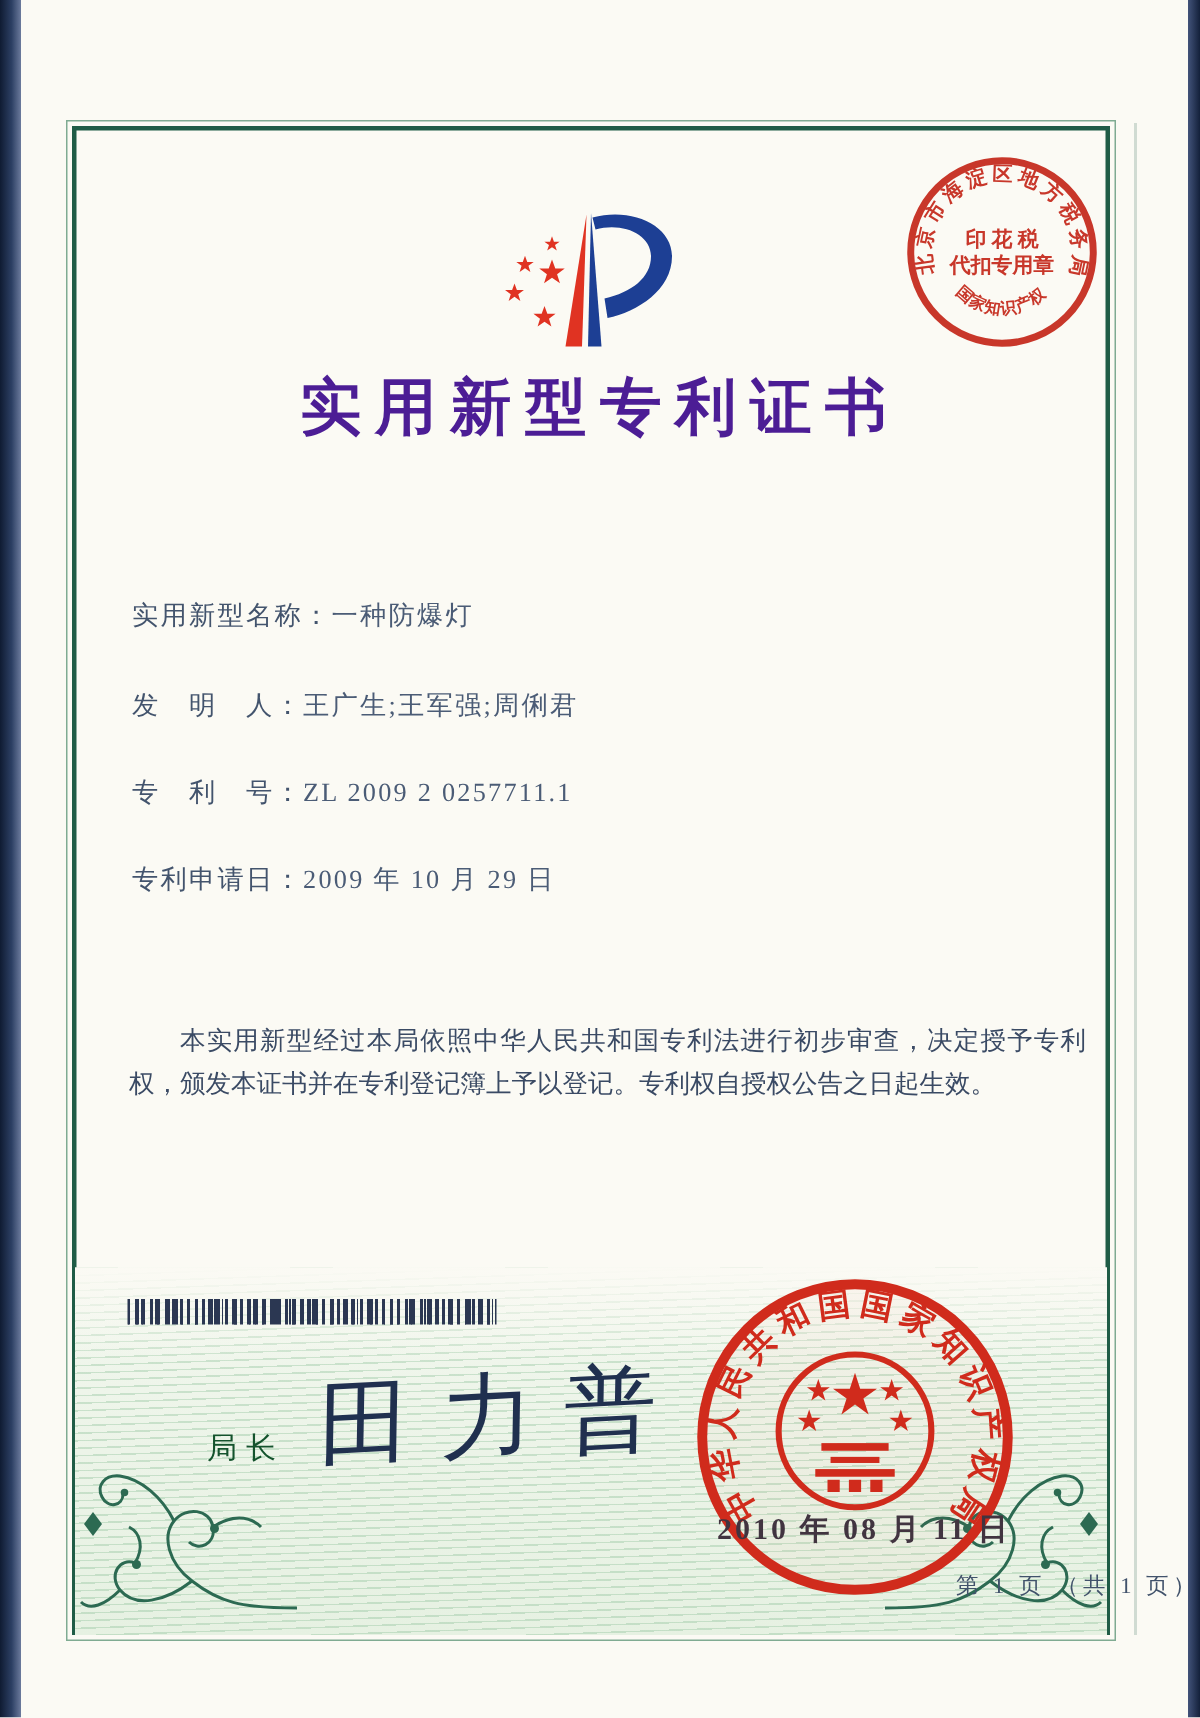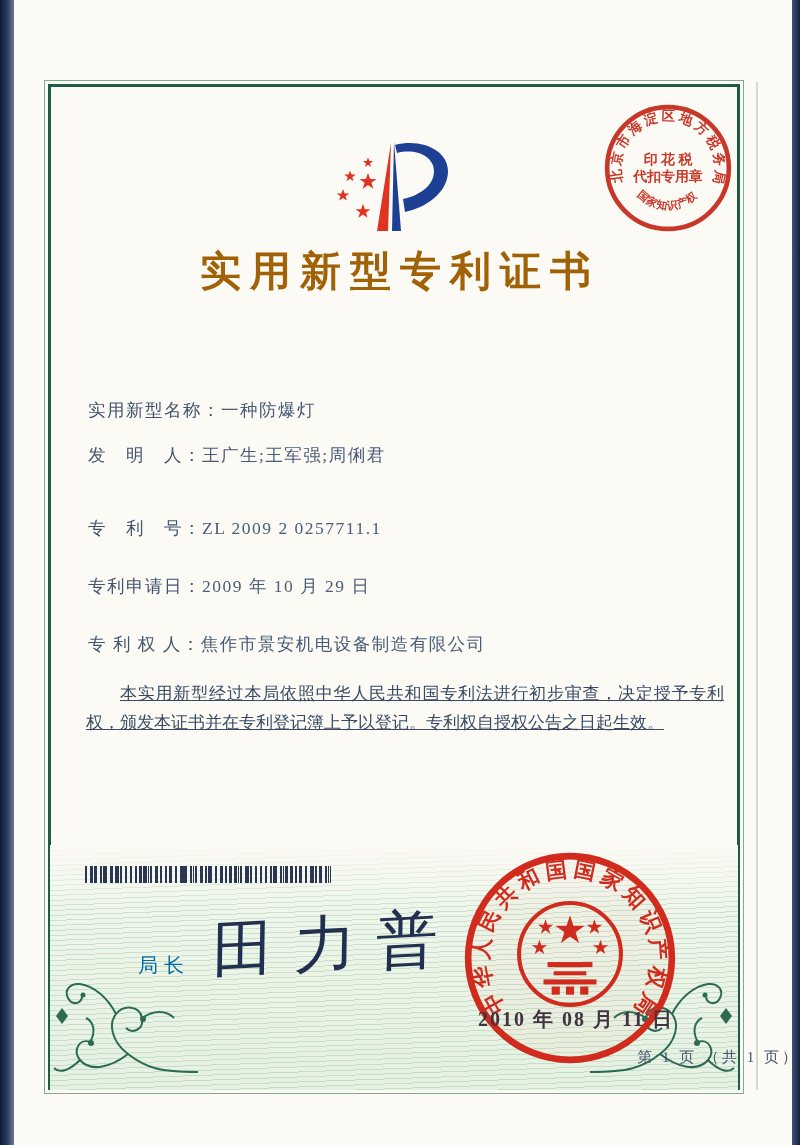--- a/index.html
+++ b/index.html
@@ -27,41 +27,41 @@
       repeating-linear-gradient(178deg, rgba(140,192,152,0.38) 0 1px, rgba(240,248,238,0) 1px 5px),
       linear-gradient(180deg,#f2f7ee 0%,#e6f1e2 100%);}
   .corner-ornament{position:absolute;z-index:2;}
   .corner-left{left:50px;top:976px;}
   .corner-right{left:588px;top:976px;transform:scaleX(-1);}
   
   .cert-number{position:absolute;left:84px;top:127px;z-index:3;
     font-size:18px;letter-spacing:3px;color:#3d4f68;}
   .logo{position:absolute;left:325px;top:137px;z-index:3;}
   .title{position:absolute;left:0;right:0;top:244px;z-index:3;text-align:center;
-    font-size:41px;font-weight:bold;letter-spacing:9px;color:#a16207;}
+    font-size:41px;font-weight:bold;letter-spacing:9px;color:#4c1d95;}
   
   .tax-stamp{position:absolute;left:602px;top:102px;z-index:4;}
   
   .field-row{position:absolute;left:88px;z-index:3;font-size:17.5px;
     letter-spacing:1.5px;color:#46576f;white-space:nowrap;margin-top:46px;}
   .field-label{color:#43546d;}
   .field-value{color:#4b5c76;}
   
   .body-text{position:absolute;left:86px;top:680px;width:638px;z-index:3;
-    font-size:17px;line-height:28.5px;color:#3a4a64;text-align:justify;text-decoration:underline;}
+    font-size:17px;line-height:28.5px;color:#3a4a64;text-align:justify;}
   .body-text p{margin:0;text-indent:2em;}
   
   .barcode{position:absolute;left:85px;top:866px;width:246px;height:17px;z-index:3;
     background:
       repeating-linear-gradient(90deg,#2b3752 0 2px,transparent 2px 5px),
       repeating-linear-gradient(90deg,#2b3752 0 1px,transparent 1px 9px),
       repeating-linear-gradient(90deg,transparent 0 6px,#2b3752 6px 8px,transparent 8px 13px);}
   
   .sig-label{position:absolute;left:138px;top:952px;z-index:3;
-    font-size:20px;letter-spacing:6px;color:#0369a1;}
+    font-size:20px;letter-spacing:6px;color:#14532d;}
   .sig-name{position:absolute;left:212px;top:902px;z-index:3;
     font-size:62px;letter-spacing:20px;color:#20304f;
     transform:rotate(-3deg) skewX(-4deg);}
   
   .seal{position:absolute;left:460px;top:848px;z-index:3;}
   .seal-date{position:absolute;left:478px;top:1006px;width:200px;z-index:4;
     font-size:20px;font-weight:bold;letter-spacing:2px;color:#413440;}
   
   .footer{position:absolute;left:0;right:0;top:1048px;z-index:3;text-align:right;
     font-size:15px;letter-spacing:3px;color:#41526b;}
@@ -144,31 +144,28 @@
     </text>
     <text x="64" y="60" text-anchor="middle" font-size="13.5" font-weight="bold" fill="#c8372a">印 花 税</text>
     <text x="64" y="77" text-anchor="middle" font-size="13.5" font-weight="bold" fill="#c8372a">代扣专用章</text>
   </svg>
 
   <div class="title">实用新型专利证书</div>
 
   <div class="field-row" style="top:352px">
     <span class="field-label">实用新型名称：</span><span class="field-value">一种防爆灯</span>
   </div>
-  <div class="field-row" style="top:397px">
+  <div class="field-row" style="top:412px">
     <span class="field-label">发　明　人：</span><span class="field-value">王广生;王军强;周俐君</span>
   </div>
   <div class="field-row" style="top:470px">
     <span class="field-label">专　利　号：</span><span class="field-value">ZL 2009 2 0257711.1</span>
   </div>
   <div class="field-row" style="top:528px">
     <span class="field-label">专利申请日：</span><span class="field-value">2009 年 10 月 29 日</span>
-  </div>
-  <div class="field-row" style="top:586px">
-    <span class="field-label">专 利 权 人：</span><span class="field-value">焦作市景安机电设备制造有限公司</span>
   </div>
 
   <div class="body-text">
     <p>本实用新型经过本局依照中华人民共和国专利法进行初步审查，决定授予专利权，颁发本证书并在专利登记簿上予以登记。专利权自授权公告之日起生效。</p>
   </div>
 
   <div class="barcode"></div>
 
   <div class="sig-label">局长</div>
   <div class="sig-name">田力普</div>

